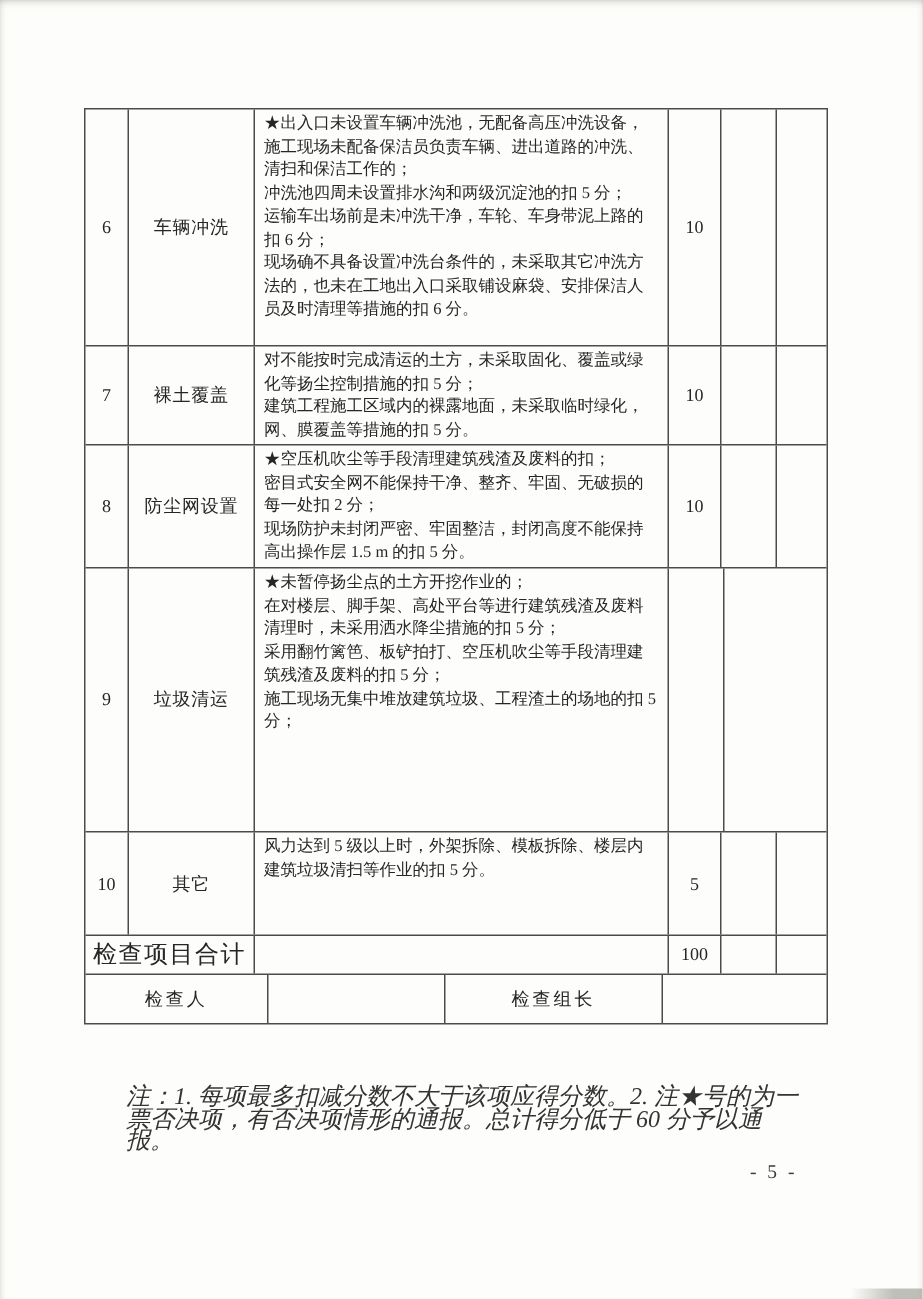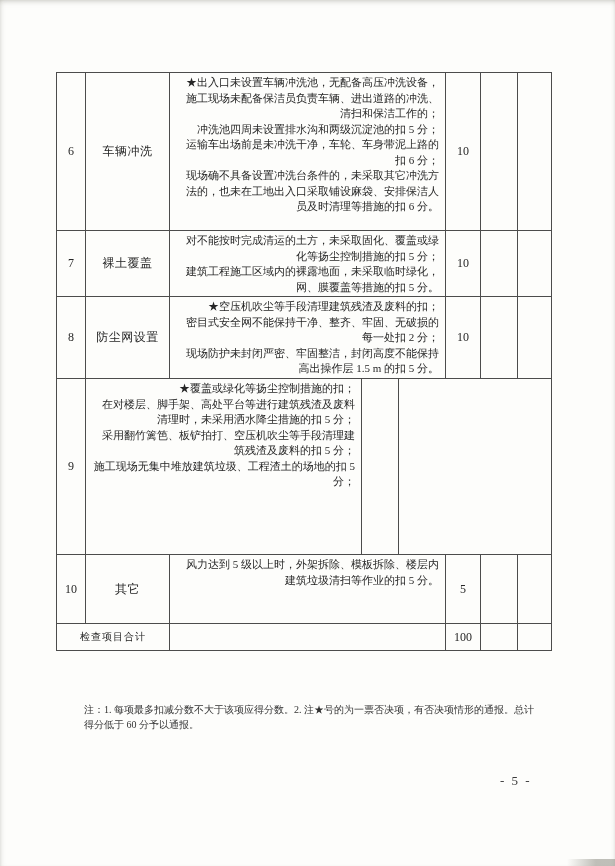--- a/index.html
+++ b/index.html
@@ -26,41 +26,41 @@
   .trow { display:flex; box-sizing:border-box; border-bottom:1px solid #4c4c4c; }
   .trow:last-child { border-bottom:none; }
   .cell {
     box-sizing:border-box; border-right:1px solid #4c4c4c;
     overflow:hidden; flex:0 0 auto;
   }
   .cell:last-child { border-right:none; flex:1 1 auto; }
   .c-center { display:flex; align-items:center; justify-content:center; text-align:center; }
   .c-no    { width:29px;  font-size:12px; }
   .c-item  { width:84px;  font-size:12px; letter-spacing:0.5px; }
-  .c-desc  { width:276px; font-size:11px; line-height:15.5px; padding:2px 6px;text-align:right; }
+  .c-desc  { width:276px; font-size:11px; line-height:15.5px; padding:2px 6px; }
   .c-desc p { margin:0; }
   .c-score { width:35px;  font-size:12px; }
   .c-b1    { width:37px; }
   .c-b2    { width:33px; }
-  .c-total-label { width:113px; font-size:10px; letter-spacing:1px; }
+  .c-total-label { width:113px; font-size:16px; letter-spacing:1px; }
   .c-sign1 { width:122px; font-size:12px; letter-spacing:2px; }
   .c-sign2 { width:118px; }
   .c-sign3 { width:145px; font-size:12px; letter-spacing:2px; }
   
   .r6  { height:158px; }
   .r7  { height:66px; }
   .r8  { height:82px; }
   .r9  { height:176px; }
   .r10 { height:69px; }
   .r-total { height:26px; }
   .r-sign  { height:32px; }
   
   .note {
-    position:absolute; left:84px; top:703px; width:454px;
-    font-size:10px; line-height:14.5px; color:#333;
+    position:absolute; left:84px; top:725px; width:454px;
+    font-size:16px; line-height:14.5px; color:#333;font-style:italic;
   }
   .pageno {
     position:absolute; left:500px; top:773px;
     font-size:13px; letter-spacing:2px; color:#3a3a3a;
   }
   .scan-smudge {
     position:absolute; right:0; bottom:0; width:48px; height:7px;
     background:linear-gradient(90deg, rgba(150,150,140,0) 0%, rgba(140,140,130,0.55) 60%);
     pointer-events:none;
   }
@@ -106,22 +106,23 @@
         <p>密目式安全网不能保持干净、整齐、牢固、无破损的每一处扣 2 分；</p>
         <p>现场防护未封闭严密、牢固整洁，封闭高度不能保持高出操作层 1.5 m 的扣 5 分。</p>
       </div>
       <div class="cell c-score c-center">10</div>
       <div class="cell c-b1"></div>
       <div class="cell c-b2"></div>
     </div>
 
     <div class="trow r9">
       <div class="cell c-no c-center">9</div>
+      <div class="cell c-item c-center">垃圾清运</div>
       <div class="cell c-desc">
-        <p>★覆盖或绿化等扬尘控制措施的扣；</p>
+        <p>★未暂停扬尘点的土方开挖作业的；</p>
         <p>在对楼层、脚手架、高处平台等进行建筑残渣及废料清理时，未采用洒水降尘措施的扣 5 分；</p>
         <p>采用翻竹篱笆、板铲拍打、空压机吹尘等手段清理建筑残渣及废料的扣 5 分；</p>
         <p>施工现场无集中堆放建筑垃圾、工程渣土的场地的扣 5 分；</p>
       </div>
       <div class="cell c-b1"></div>
       <div class="cell c-b2"></div>
     </div>
 
     <div class="trow r10">
       <div class="cell c-no c-center">10</div>
@@ -135,20 +136,26 @@
     </div>
 
     <div class="trow r-total">
       <div class="cell c-total-label c-center">检查项目合计</div>
       <div class="cell c-desc"></div>
       <div class="cell c-score c-center">100</div>
       <div class="cell c-b1"></div>
       <div class="cell c-b2"></div>
     </div>
 
+    <div class="trow r-sign">
+      <div class="cell c-sign1 c-center">检查人</div>
+      <div class="cell c-sign2"></div>
+      <div class="cell c-sign3 c-center">检查组长</div>
+      <div class="cell"></div>
+    </div>
 
   </div>
 
   <div class="note">注：1. 每项最多扣减分数不大于该项应得分数。2. 注★号的为一票否决项，有否决项情形的通报。总计得分低于 60 分予以通报。</div>
 
   <div class="pageno">- 5 -</div>
 
   <div class="scan-smudge"></div>
 
 </div>

